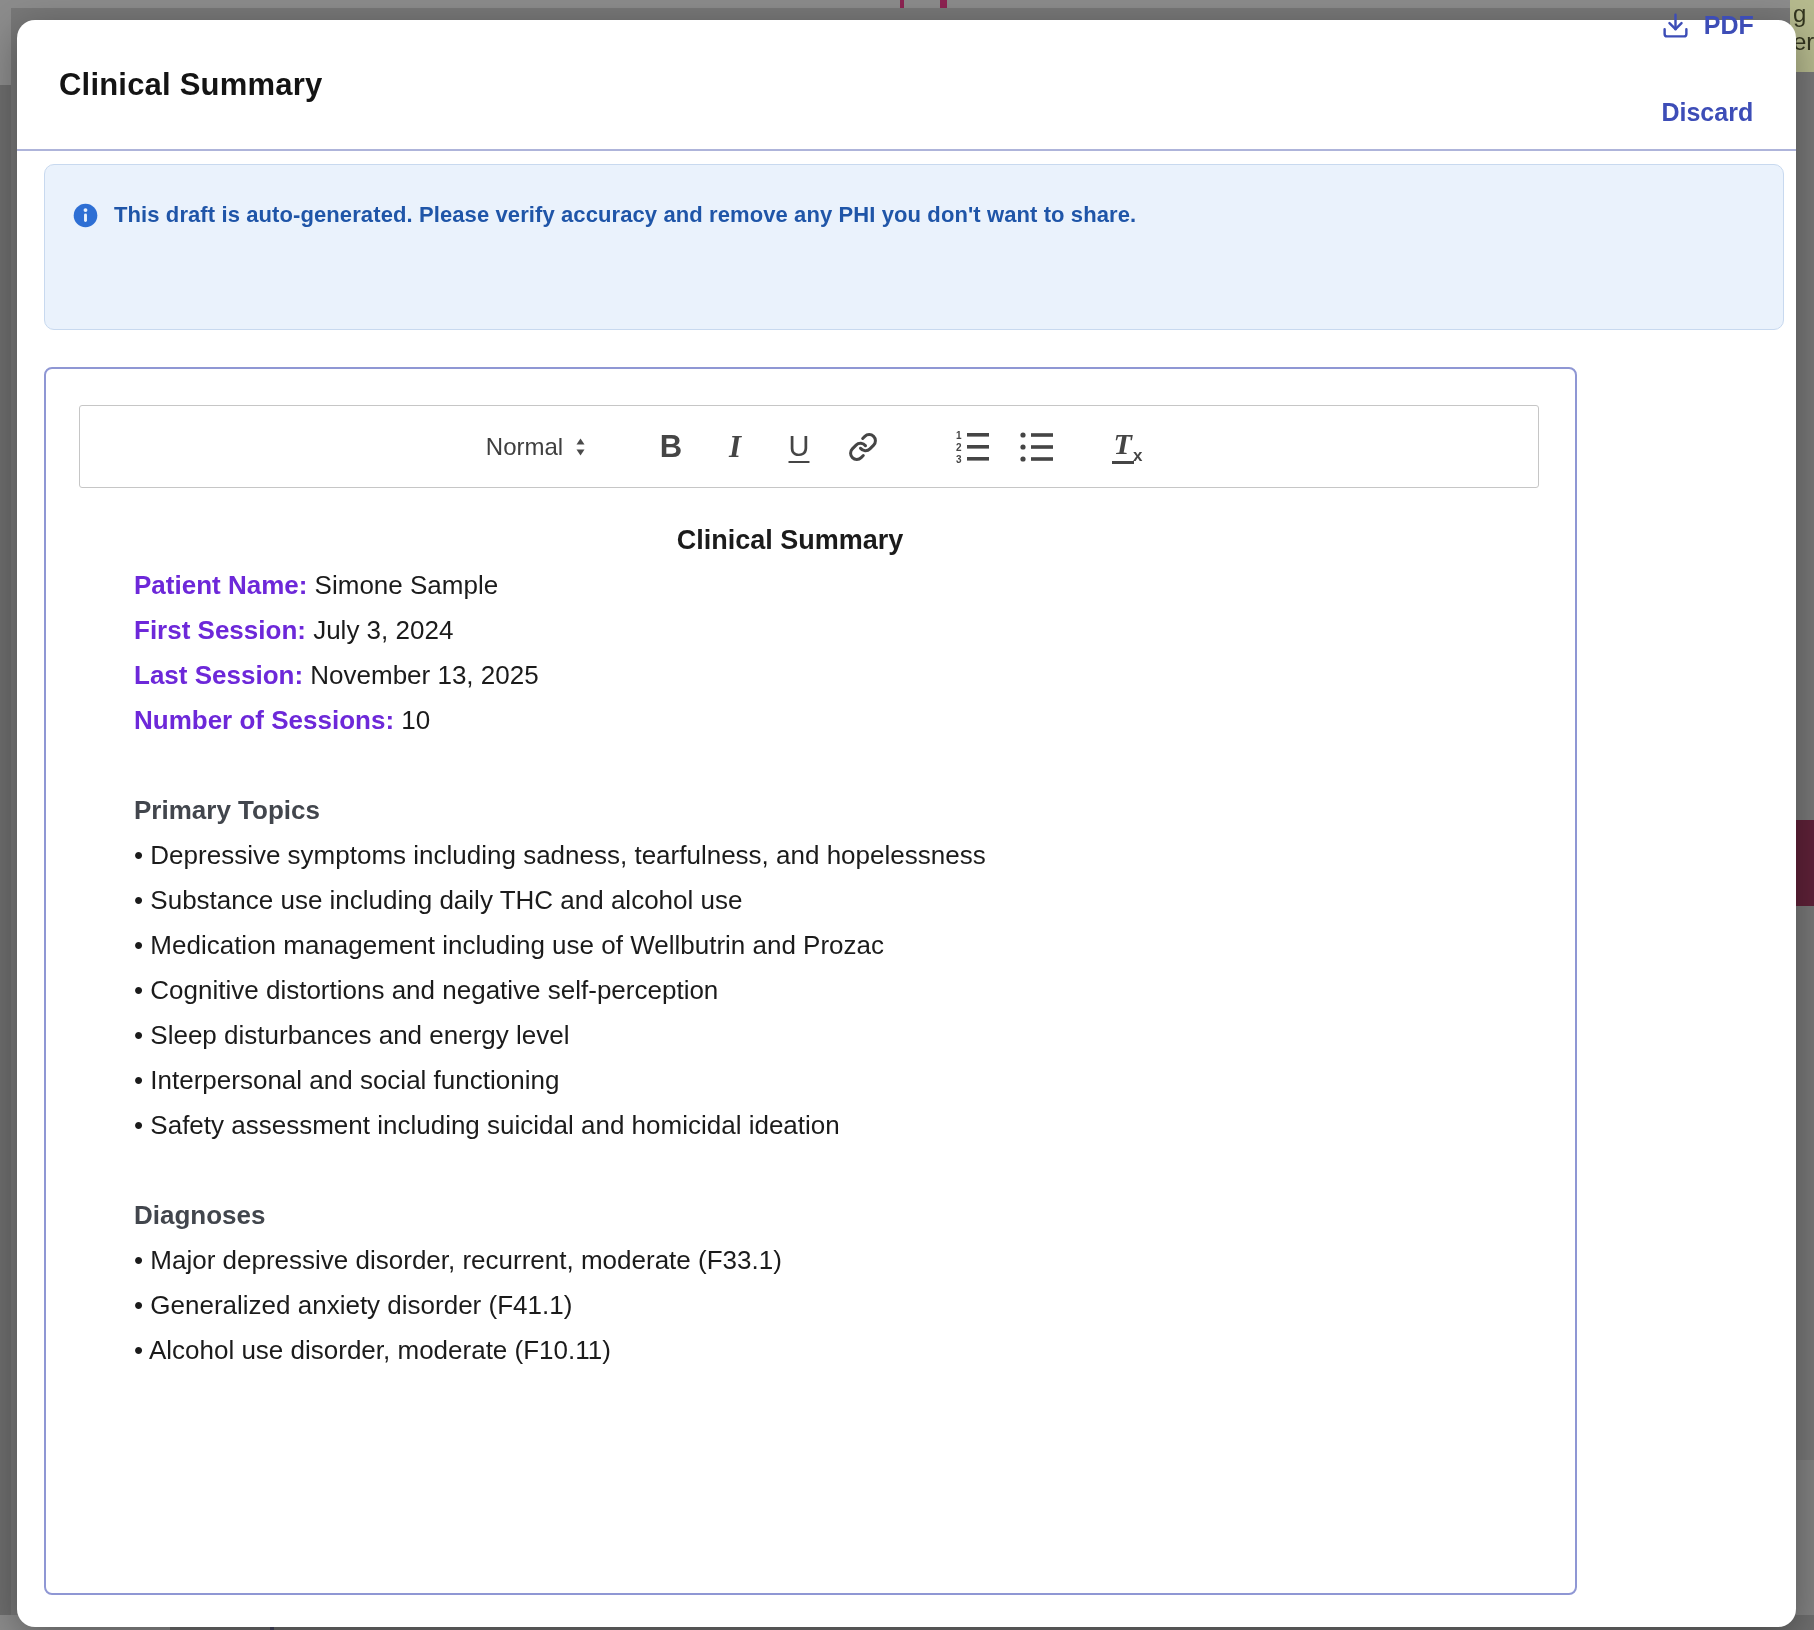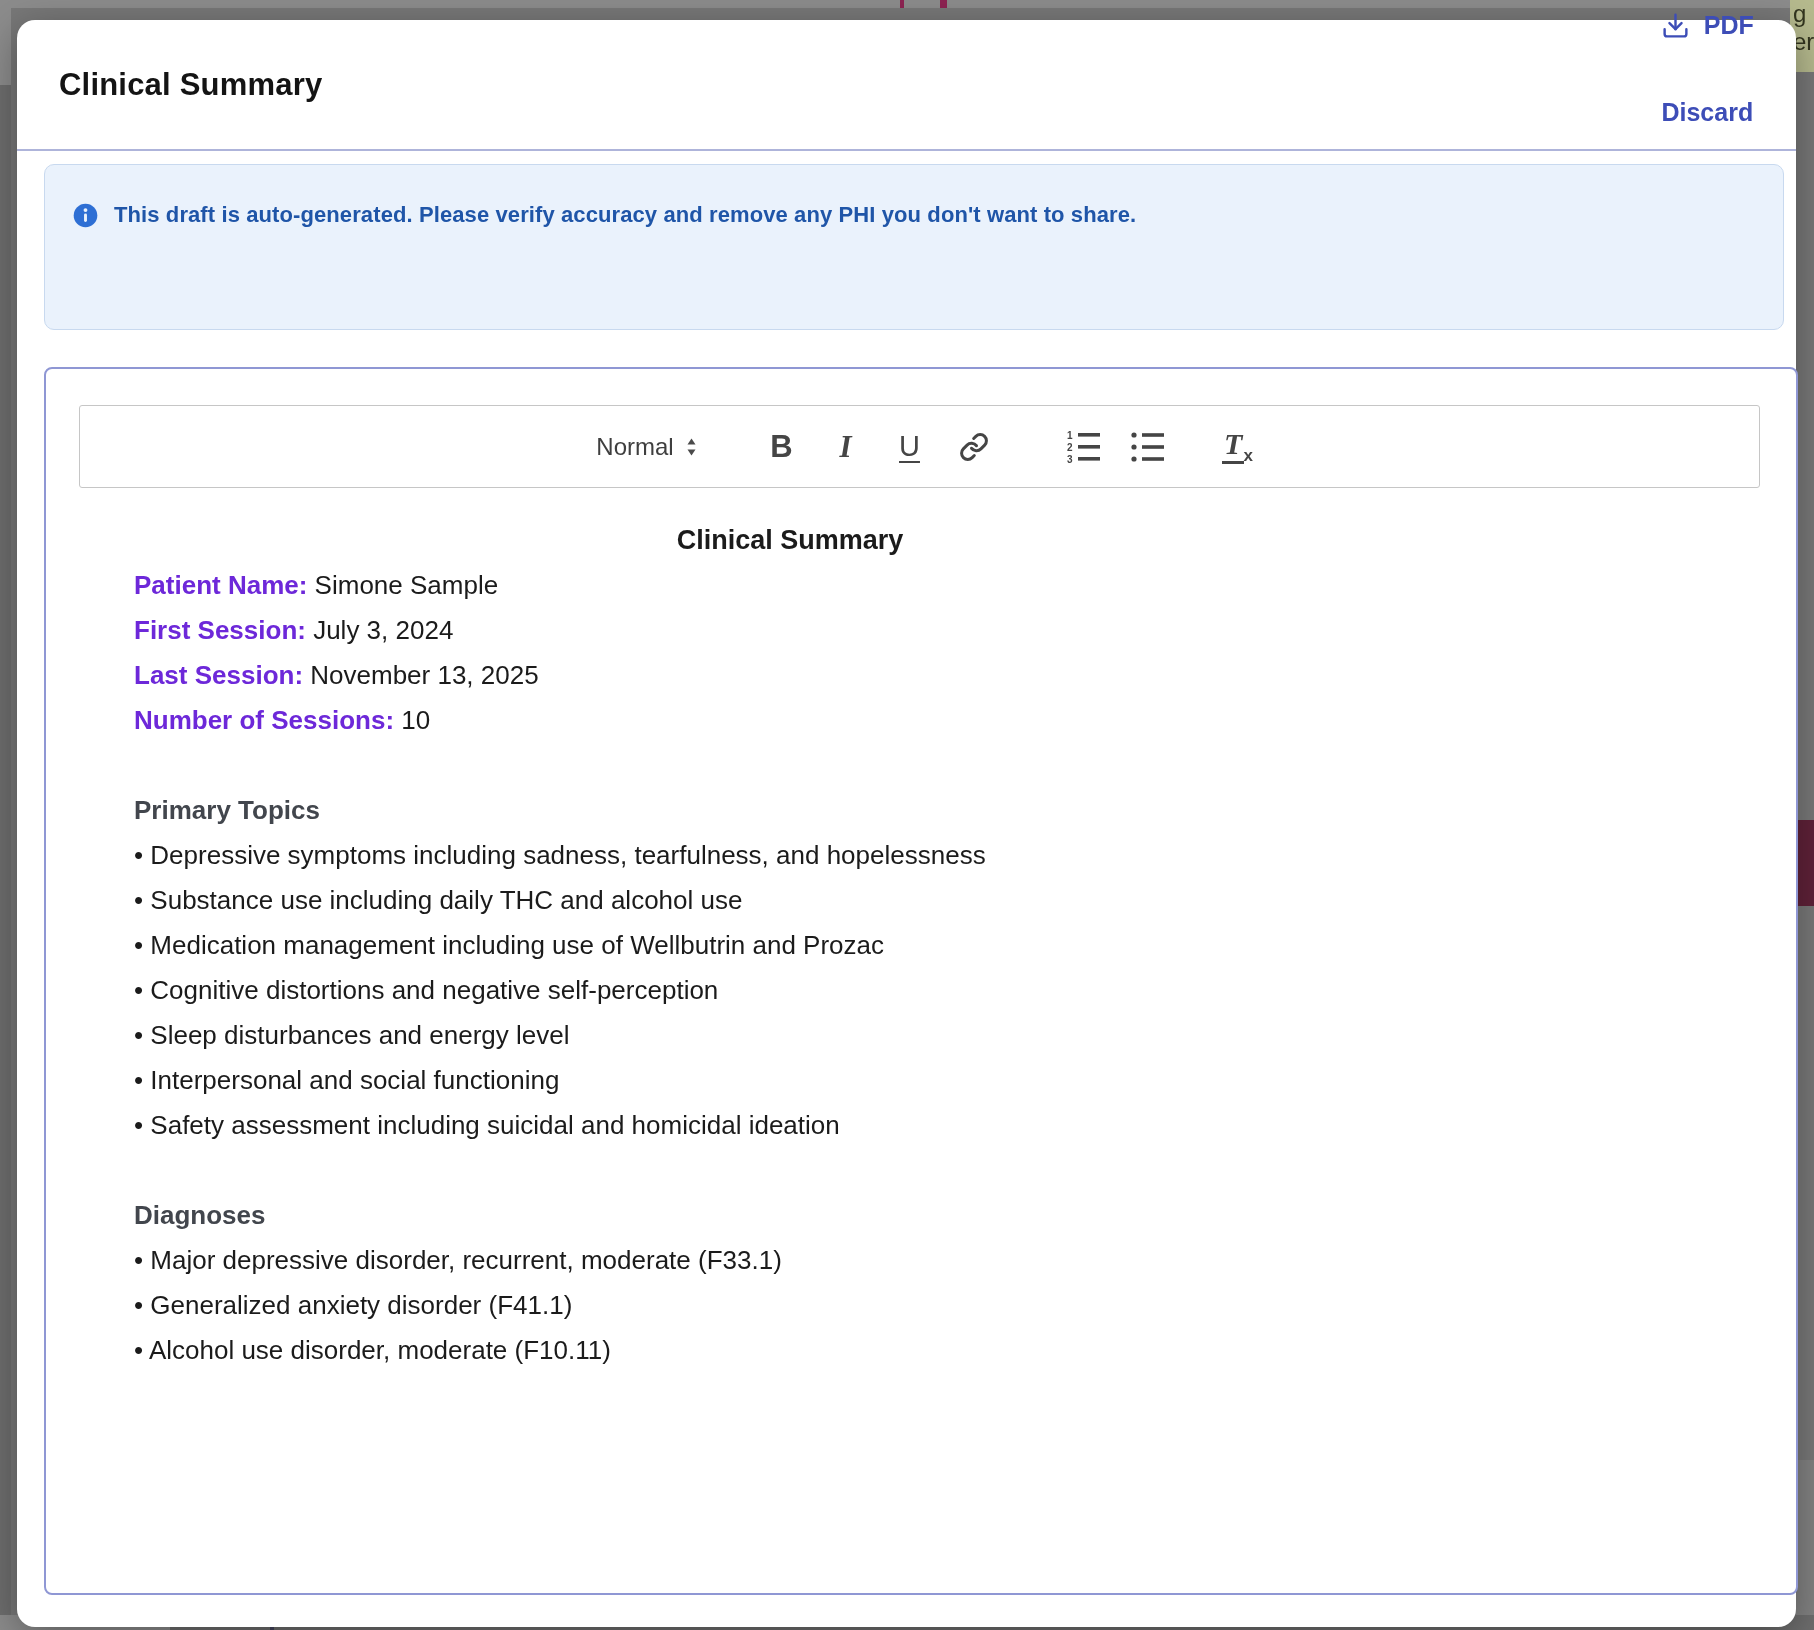--- a/index.html
+++ b/index.html
@@ -47,21 +47,21 @@
   .hdr-divider{position:absolute;left:0;top:129px;right:0;height:2px;background:var(--divider);}
 
   
   .banner{position:absolute;left:27px;top:144px;width:1740px;height:166px;background:var(--banner-bg);border:1.5px solid var(--banner-border);border-radius:10px;}
   .banner-row{display:flex;gap:15px;padding:35px 40px 0 27px;align-items:flex-start;}
   .banner-icon{flex:0 0 27px;width:27px;height:27px;margin-top:2px;}
   .banner-text p{color:var(--banner-text);font-size:22px;line-height:30px;font-weight:bold;letter-spacing:.1px;}
   .banner-text p + p{margin-top:13px;text-indent:28px;}
 
   
-  .editor{position:absolute;left:27px;top:347px;width:1754px;height:1228px;border:2px solid var(--editor-border);border-radius:8px;background:#fff;}
+  .editor{position:absolute;left:27px;top:347px;width:1533px;height:1228px;border:2px solid var(--editor-border);border-radius:8px;background:#fff;}
 
   
   .toolbar{position:absolute;left:33px;right:36px;top:36px;height:83px;border:1px solid #c6c6c6;border-radius:3px;display:flex;align-items:center;justify-content:center;gap:24px;color:var(--toolbar-ink);}
   .tb-btn{display:flex;align-items:center;justify-content:center;background:none;border:none;cursor:pointer;color:var(--toolbar-ink);min-width:40px;height:50px;font-family:"Liberation Sans",sans-serif;}
   .tb-format{gap:12px;margin-right:26px;min-width:130px;}
   .tb-format .fmt-label{font-size:24px;color:#3f3f3f;}
   .tb-format svg{width:11px;height:20px;fill:#4a4a4a;}
   .tb-gap{width:22px;}
   .tb-bold{font-size:31px;font-weight:bold;}
   .tb-italic{font-size:31px;font-weight:bold;font-style:italic;font-family:"Liberation Serif",serif;}

